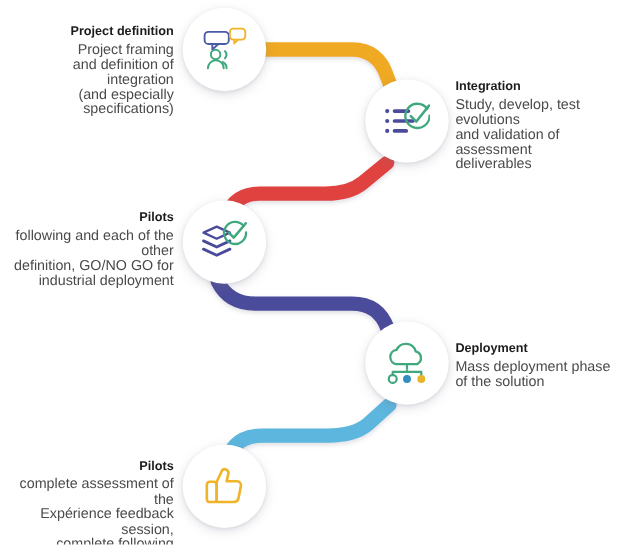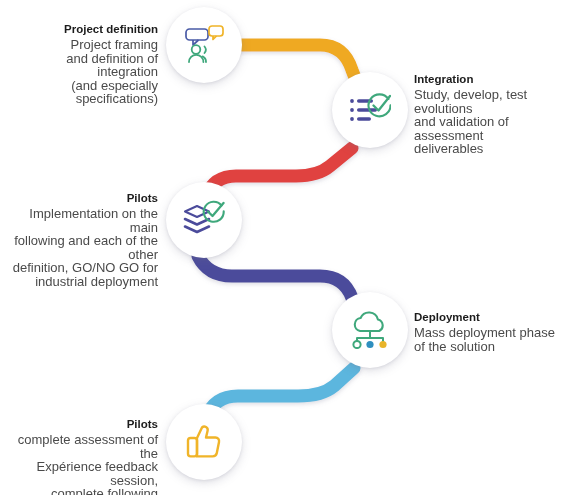--- a/index.html
+++ b/index.html
@@ -152,21 +152,20 @@
 
   <div class="txt left-align" id="txt-2">
     <p class="title">Integration</p>
     <p class="body">Study, develop, test evolutions</p>
     <p class="body">and validation of assessment</p>
     <p class="body">deliverables</p>
   </div>
 
   <div class="txt right-align" id="txt-3">
     <p class="title">Pilots</p>
-    <p class="body">Implementation on the main</p>
     <p class="body">following and each of the other</p>
     <p class="body">definition, GO/NO GO for</p>
     <p class="body">industrial deployment</p>
   </div>
 
   <div class="txt left-align" id="txt-4">
     <p class="title">Deployment</p>
     <p class="body">Mass deployment phase</p>
     <p class="body">of the solution</p>
   </div>

